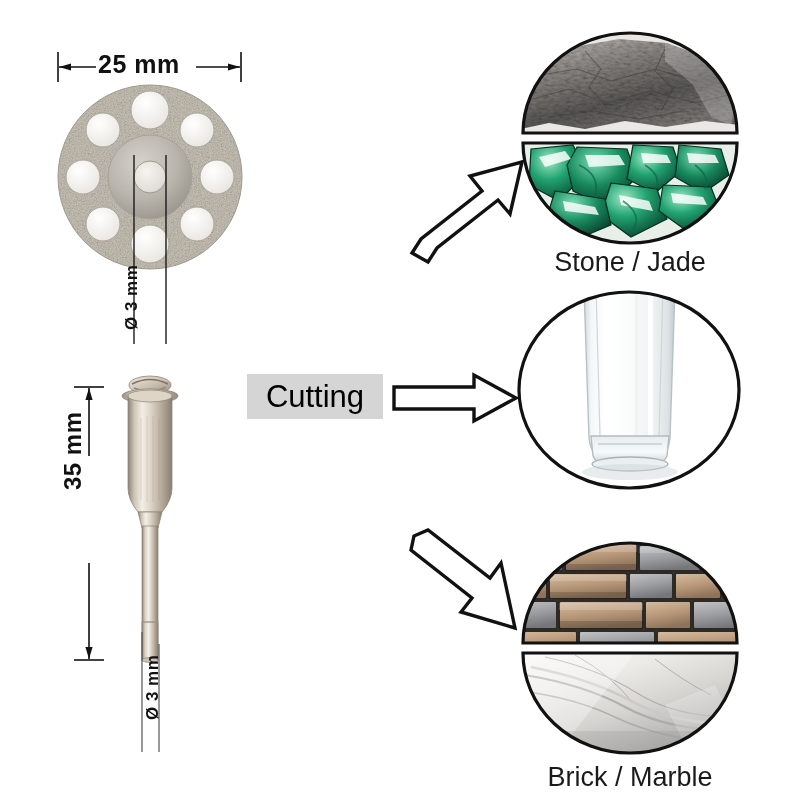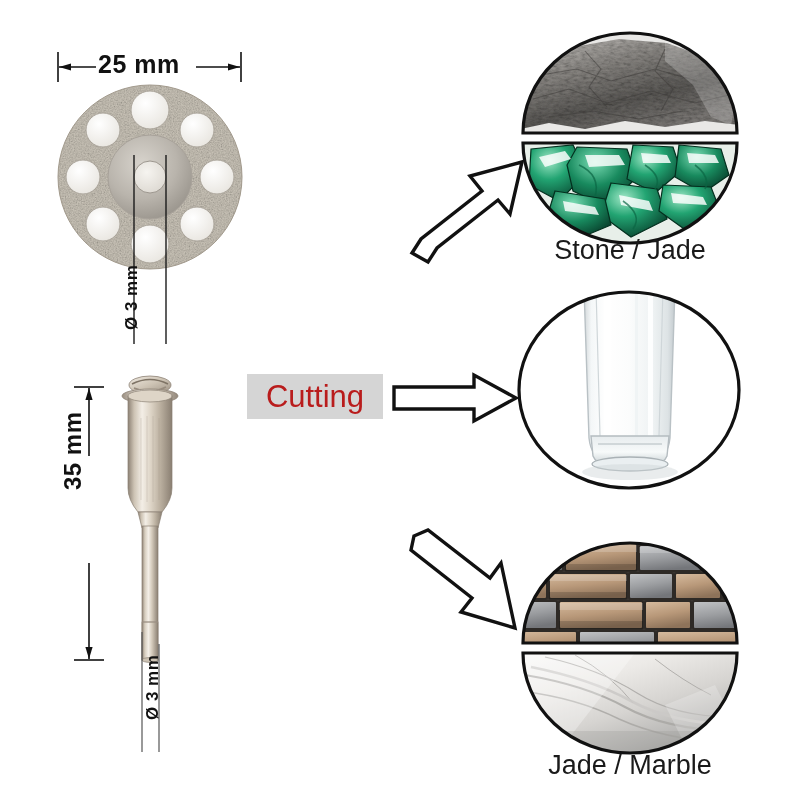--- a/index.html
+++ b/index.html
@@ -64,31 +64,32 @@
     top: 374px;
     width: 136px;
     height: 45px;
     background: #d5d5d5;
     display: flex;
     align-items: center;
     justify-content: center;
   }
   .cutting-box span {
     font-size: 31px;
-    color: #b91c1c;
+    color: #000000;
     line-height: 1;
   }
 
   
   .caption {
     font-size: 27px;
     color: #1a1a1a;
     text-align: center;
     width: 300px;
     white-space: nowrap;
+    margin-top: 12px;
   }
   .cap-stone { left: 480px; top: 235px; }
   .cap-glass { left: 480px; top: 498px; }
   .cap-brick { left: 480px; top: 750px; }
 
   svg { display: block; overflow: visible; }
 </style>
 </head>
 <body>
 
@@ -481,15 +482,15 @@
         <g stroke="#cbc9c6" fill="none" opacity="0.9">
           <path d="M16 132 Q76 144 116 166 Q156 188 220 190" stroke-width="2.6"></path>
         </g>
         <path d="M8 118 L120 118 L44 216 L8 200 Z" fill="#ffffff" opacity="0.30"></path>
         <path d="M150 170 L200 150 L214 178 L168 206 Z" fill="#ffffff" opacity="0.22"></path>
         <path d="M0 196 L230 196 L230 220 L0 220 Z" fill="#9b9a98" opacity="0.28"></path>
       </g>
       <path d="M8 118 L222 118 A107 100 0 0 1 8 118 Z" fill="none" stroke="#111111" stroke-width="3.2"></path>
     </svg>
   </div>
-  <div class="abs caption cap-brick">Jade / Marble</div>
+  <div class="abs caption cap-brick">Brick / Marble</div>
 
 </div>
 
 </body></html>

